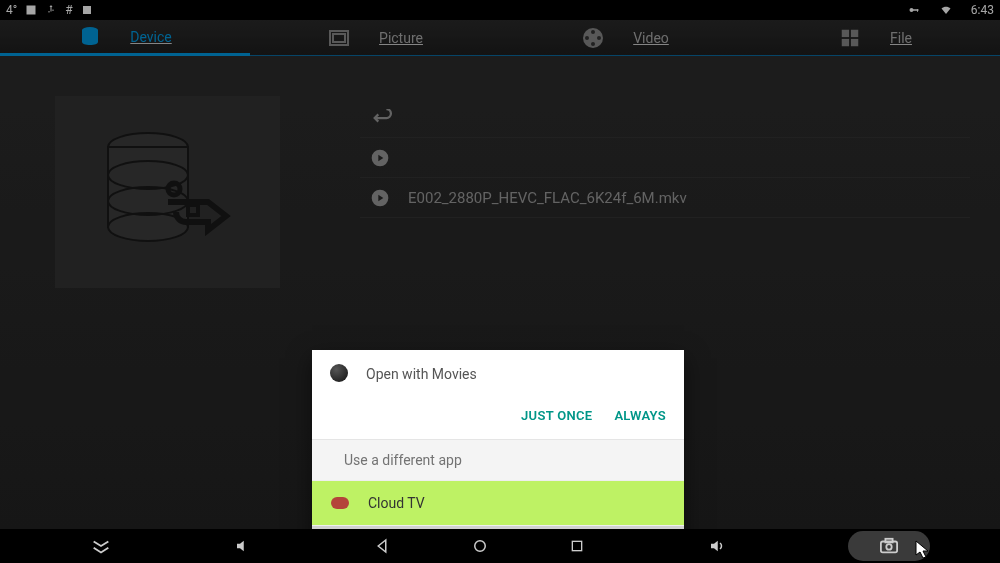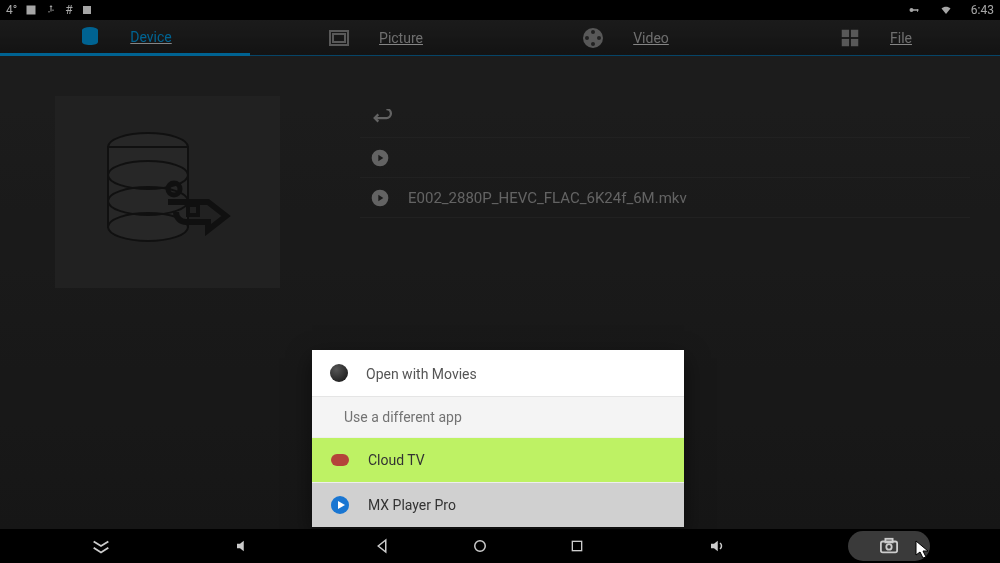--- a/index.html
+++ b/index.html
@@ -335,20 +335,24 @@
       </svg>
   </span>
 </div>
 
 <div class="dialog-overlay">
   <div class="dialog">
     <div class="dialog-header">
       <span class="dicon"></span>
       <span class="dtitle">Open with Movies</span>
     </div>
+    <div class="dialog-actions">
+      <span class="act">JUST ONCE</span>
+      <span class="act">ALWAYS</span>
+    </div>
     <div class="dialog-sub">Use a different app</div>
     <div class="dialog-app">
       <span class="app-icon">
           <span class="cloud-icon"></span>
         </span>
       <span>Cloud TV</span>
     </div>
     <div class="dialog-app sel">
       <span class="app-icon">
           <span class="mx-icon"></span>

